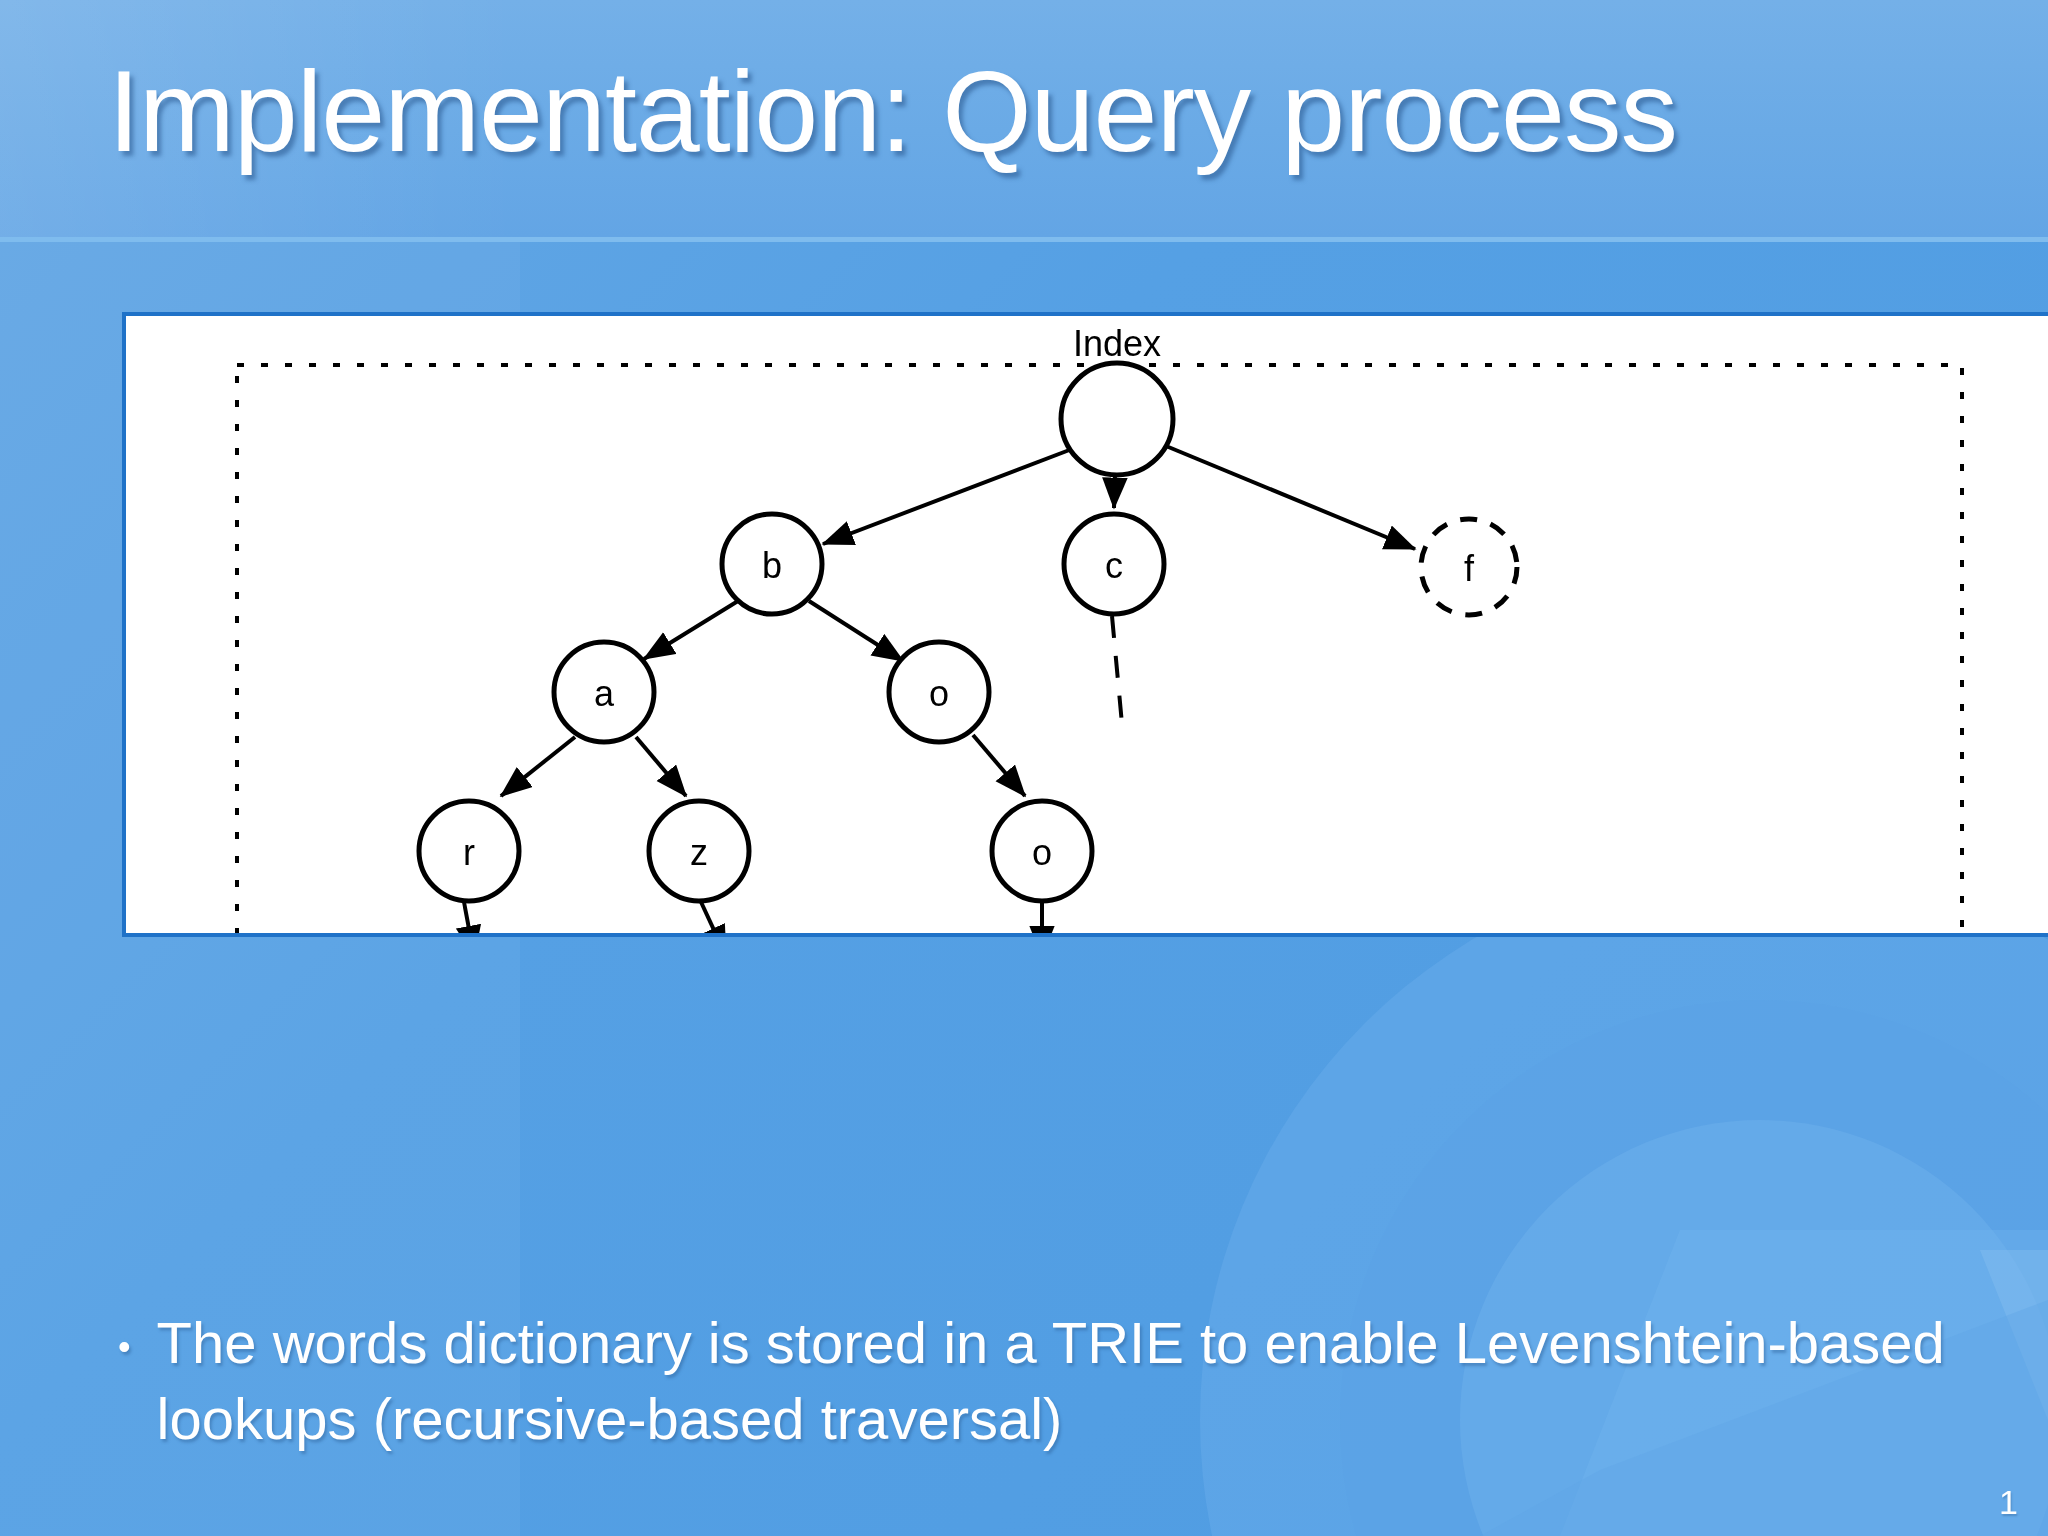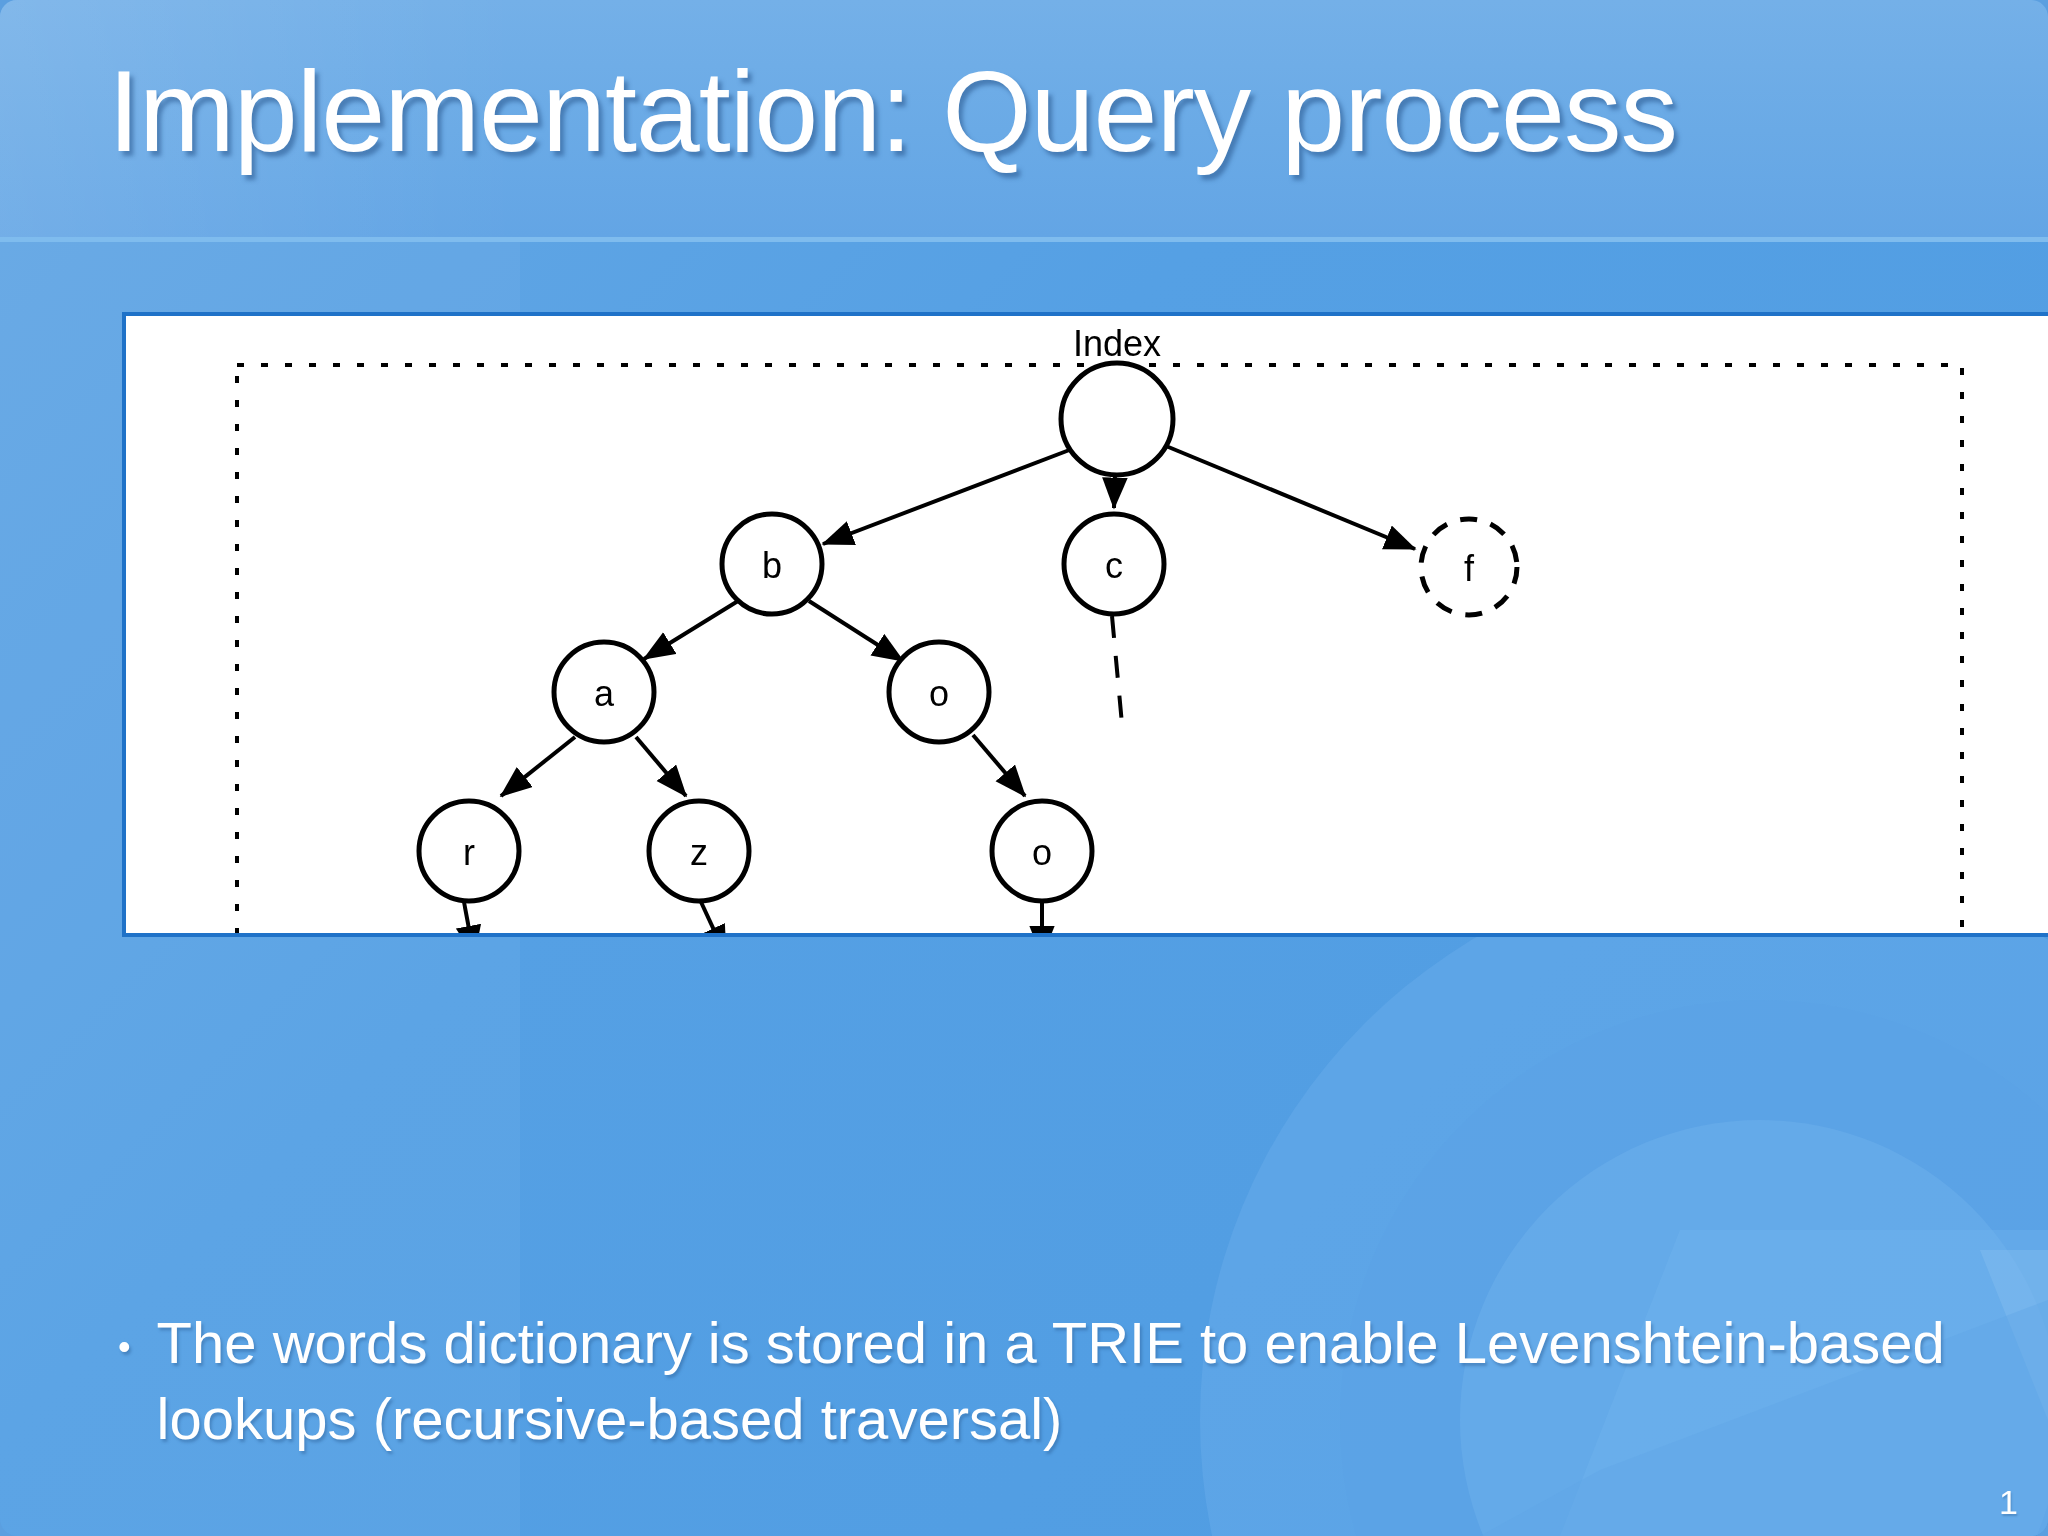--- a/index.html
+++ b/index.html
@@ -8,21 +8,20 @@
     font-family:"Liberation Sans", sans-serif;
     background:#5b9fe0;
     position:relative;
   }
 
   
   #slide {
     position:absolute; inset:0;
     background:linear-gradient(135deg,#66a8e4 0%, #55a0e4 40%, #4f9ce2 100%);
     overflow:hidden;
-    border-radius:17px;
   }
   .bg-svg { position:absolute; inset:0; width:2048px; height:1536px; }
 
   
   #title-band {
     position:absolute; left:0; top:0; width:2048px; height:242px;
     background:linear-gradient(180deg,#74b0e8 0%, #6aaae6 55%, #63a5e5 100%);
     border-bottom:5px solid #7fbcee;
     overflow:hidden;
   }

